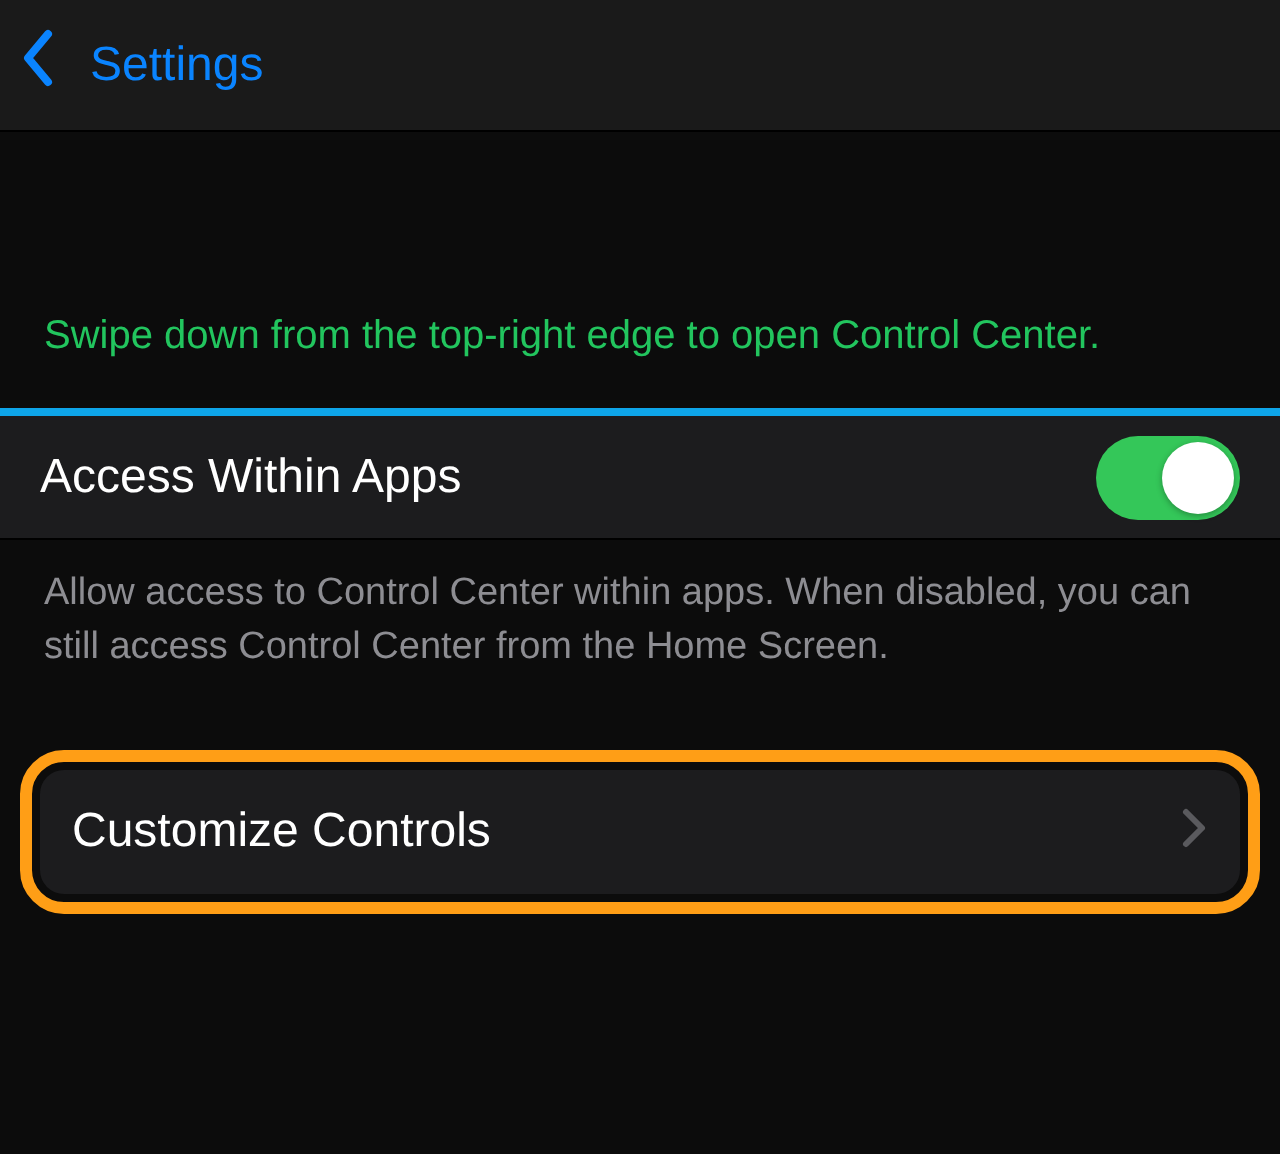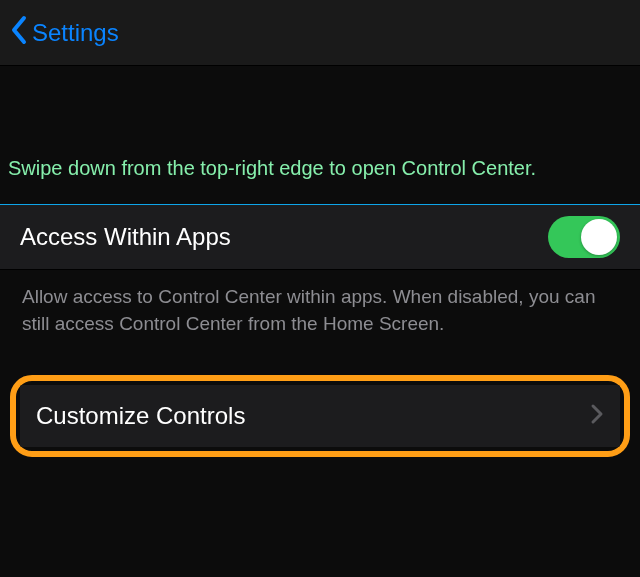--- a/index.html
+++ b/index.html
@@ -17,38 +17,39 @@
     position: relative;
     border-bottom: 1px solid #000;
   }
   .back {
     display: flex;
     align-items: center;
     padding-left: 10px;
     color: #0a84ff;
     font-size: 24px;
     cursor: pointer;
+    gap: 13px;
   }
   .back svg { width: 18px; height: 30px; }
   .back-label { margin-left: 4px; font-weight: 400; }
   .title {
     position: absolute;
     left: 0; right: 0;
     text-align: center;
     font-size: 24px;
     font-weight: 700;
     color: #fff;
     pointer-events: none;
     left: 50px;
   }
   .section-desc {
-    padding: 88px 22px 22px 8px;
+    padding: 88px 22px 22px 22px;
     font-size: 20px;
     line-height: 1.4;
-    color: #86efac;
+    color: #22c55e;
     background: #0c0c0c;
   }
   .row {
     background: #1c1c1e;
     display: flex;
     align-items: center;
     justify-content: space-between;
     padding: 0 20px;
     height: 66px;
   }
@@ -88,28 +89,28 @@
     border-radius: 22px;
     padding: 4px;
   }
   .nav-row {
     background: #1c1c1e;
     display: flex;
     align-items: center;
     justify-content: space-between;
     padding: 0 16px;
     height: 62px;
-    border-radius: 2px;
+    border-radius: 12px;
     cursor: pointer;
   }
   .chev {
     color: #5a5a5e;
   }
   .chev svg { width: 14px; height: 22px; }
-  .hairline-top { border-top: 1px solid #0ea5e9; gap: 39px; }
+  .hairline-top { border-top: 4px solid #0ea5e9; gap: 39px; }
   .hairline-bot { border-bottom: 1px solid #000; }
 </style>
 </head>
 <body>
 
 <div class="nav">
   <div class="back">
     <span>
       <svg viewBox="0 0 18 30" fill="none" stroke="#0a84ff" stroke-width="4" stroke-linecap="round" stroke-linejoin="round">
         <polyline points="14,3 4,15 14,27"></polyline>

